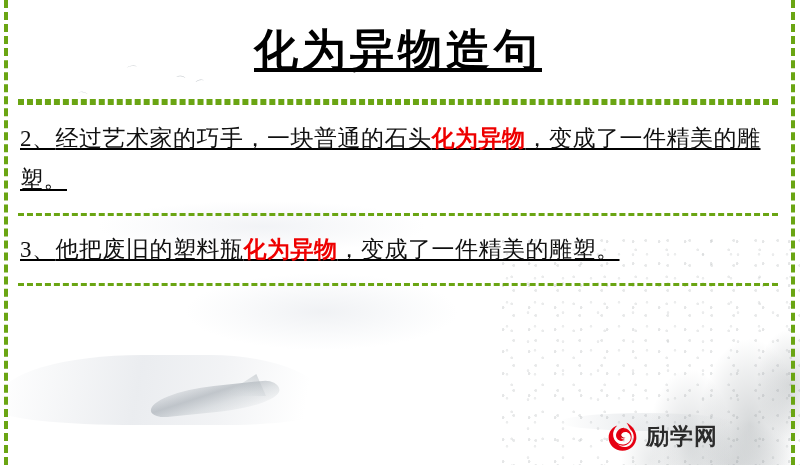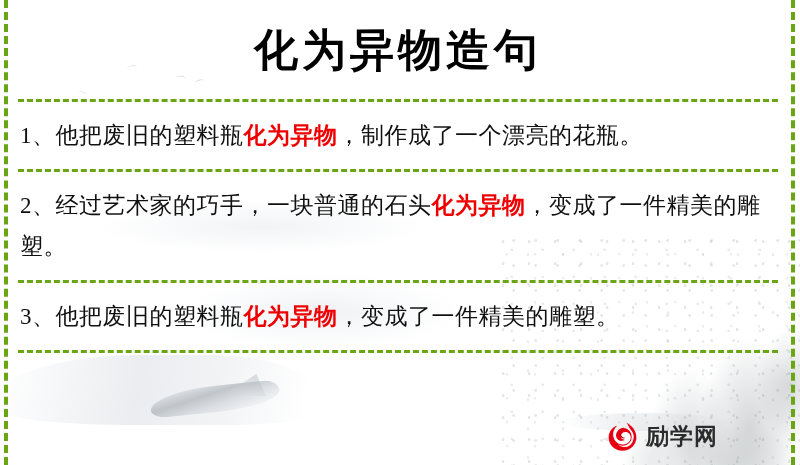--- a/index.html
+++ b/index.html
@@ -135,20 +135,21 @@
   #rule-right { left: 791px; }
 
   
   #content {
     position: relative;
     z-index: 2;
     width: 800px;
     height: 465px;
     box-sizing: border-box;
     padding: 0 22px 0 18px;
+    text-decoration: underline;
   }
 
   #page-title {
     margin: 0;
     padding-top: 24px;
     text-align: center;
     font-size: 44px;
     line-height: 1.22;
     font-weight: 700;
     color: #000000;
@@ -226,23 +227,20 @@
 
   <div class="side-rule" id="rule-left"></div>
   <div class="side-rule" id="rule-right"></div>
 
   <div id="content">
 
     <h1 id="page-title">化为异物造句</h1>
 
     <hr class="divider" id="divider-top">
 
-    <div class="sentence">
-      <span>1、</span><span>他把废旧的塑料瓶</span><span class="idiom">化为异物</span><span>，制作成了一个漂亮的花瓶。</span>
-    </div>
 
     <hr class="divider" id="divider-1">
 
     <div class="sentence">
       <span>2、</span><span>经过艺术家的巧手，一块普通的石头</span><span class="idiom">化为异物</span><span>，变成了一件精美的雕塑。</span>
     </div>
 
     <hr class="divider" id="divider-2">
 
     <div class="sentence">

